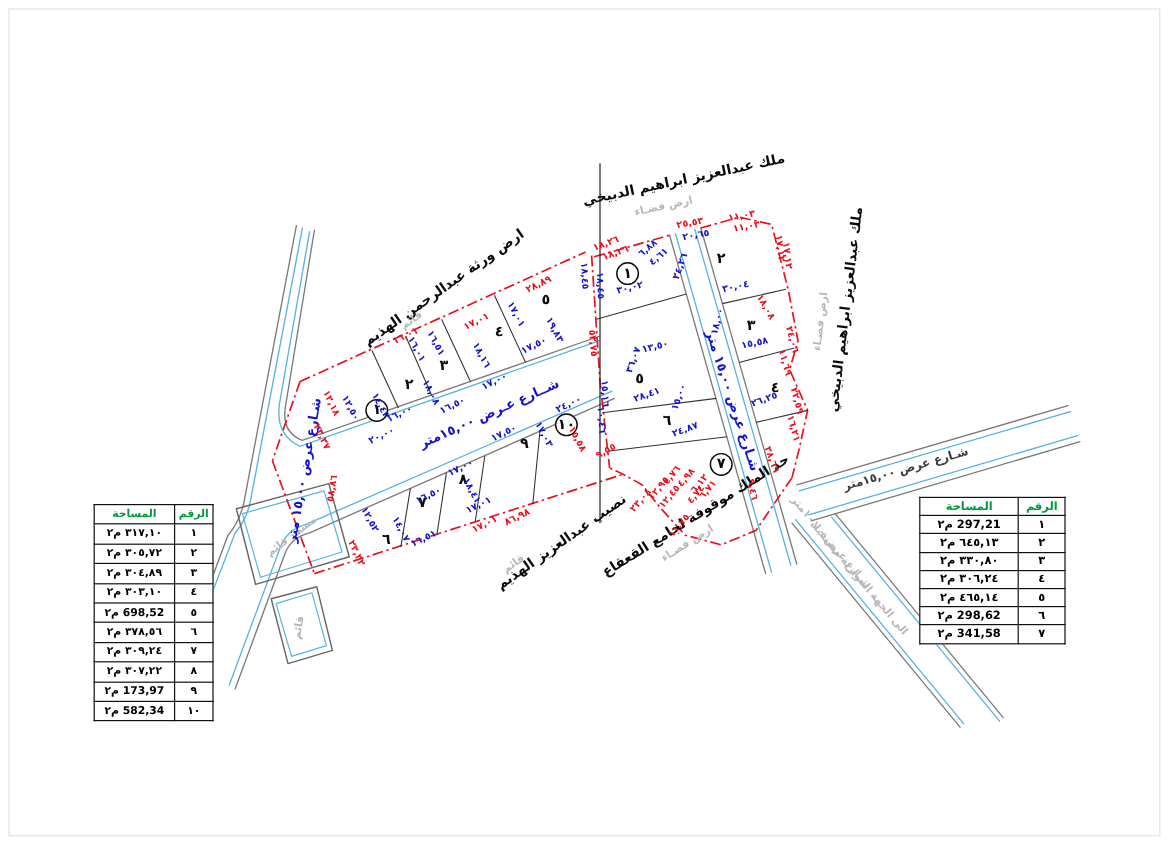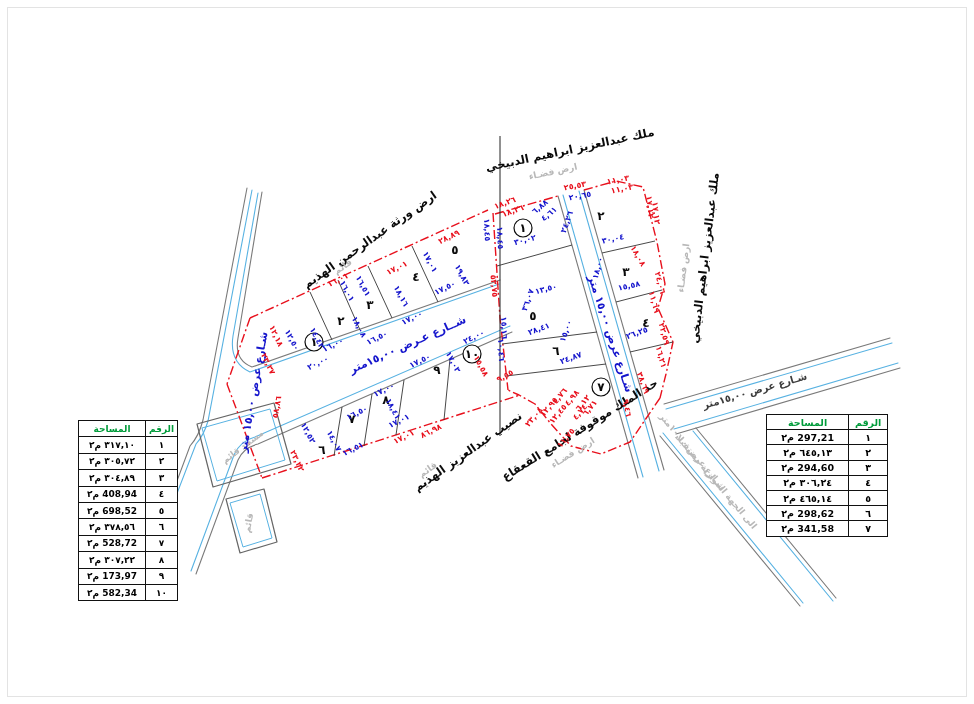--- a/index.html
+++ b/index.html
@@ -236,33 +236,33 @@
         <tr>
           <td>٢</td>
           <td>٣٠٥,٧٢ م٢</td>
         </tr>
         <tr>
           <td>٣</td>
           <td>٣٠٤,٨٩ م٢</td>
         </tr>
         <tr>
           <td>٤</td>
-          <td>408,94 م٢</td>
+          <td>٣٠٣,١٠ م٢</td>
         </tr>
         <tr>
           <td>٥</td>
           <td>698,52 م٢</td>
         </tr>
         <tr>
           <td>٦</td>
           <td>٣٧٨,٥٦ م٢</td>
         </tr>
         <tr>
           <td>٧</td>
-          <td>528,72 م٢</td>
+          <td>٣٠٩,٢٤ م٢</td>
         </tr>
         <tr>
           <td>٨</td>
           <td>٣٠٧,٢٢ م٢</td>
         </tr>
         <tr>
           <td>٩</td>
           <td>173,97 م٢</td>
         </tr>
         <tr>
@@ -287,21 +287,21 @@
         <tr>
           <td>١</td>
           <td>297,21 م٢</td>
         </tr>
         <tr>
           <td>٢</td>
           <td>٦٤٥,١٣ م٢</td>
         </tr>
         <tr>
           <td>٣</td>
-          <td>294,60 م٢</td>
+          <td>٣٣٠,٨٠ م٢</td>
         </tr>
         <tr>
           <td>٤</td>
           <td>٣٠٦,٢٤ م٢</td>
         </tr>
         <tr>
           <td>٥</td>
           <td>٤٦٥,١٤ م٢</td>
         </tr>
         <tr>

